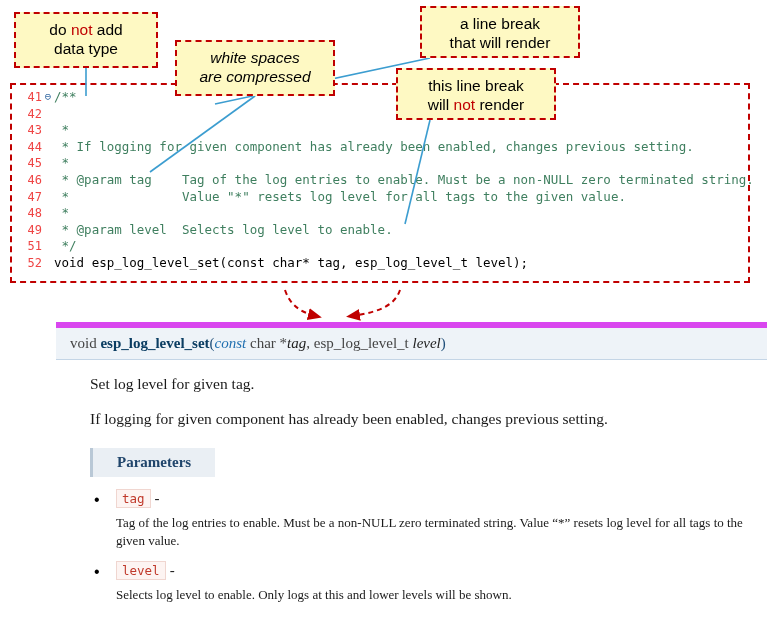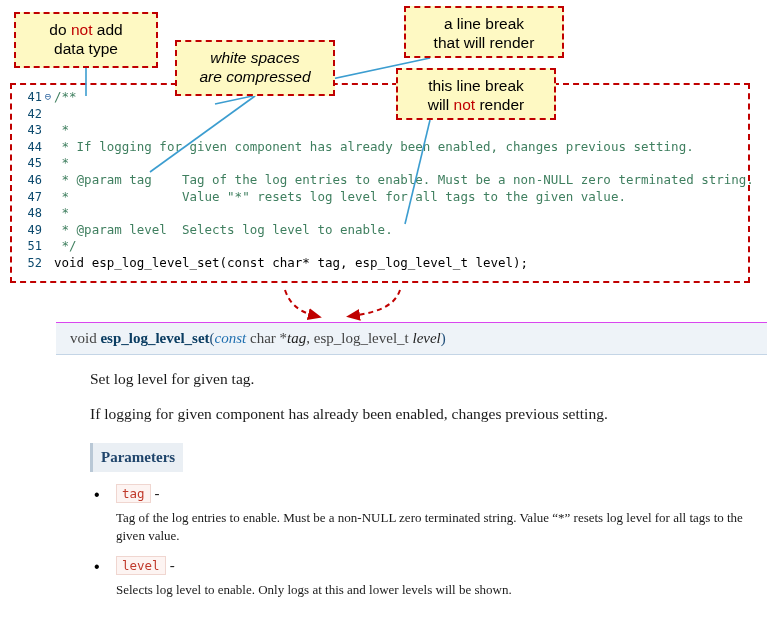--- a/index.html
+++ b/index.html
@@ -27,21 +27,21 @@
     padding: 6px 10px;
     box-sizing: border-box;
     z-index: 6;
   }
   .callout .hl {
     color: #c00000;
   }
 
   #callout-no-datatype { left: 14px;  top: 12px;  width: 144px; height: 56px; }
   #callout-whitespace  { left: 175px; top: 40px;  width: 160px; height: 56px; font-style: italic; }
-  #callout-linebreak-render   { left: 404px; top: 6px;  width: 160px; height: 52px; }
+  #callout-linebreak-render   { left: 420px; top: 6px;  width: 160px; height: 52px; }
   #callout-linebreak-norender { left: 396px; top: 68px; width: 160px; height: 52px; }
 
   
   #leader-lines {
     position: absolute;
     left: 0; top: 0;
     width: 767px; height: 637px;
     z-index: 5;
     pointer-events: none;
   }
@@ -64,21 +64,21 @@
     align-items: flex-start;
     font-family: "DejaVu Sans Mono", monospace;
     font-size: 12.5px;
     line-height: 16.6px;
     white-space: pre;
   }
   .gutter {
     width: 26px;
     min-width: 26px;
     text-align: right;
-    color: #0c4a6e;
+    color: #ef4444;
     font-family: "DejaVu Sans Mono", monospace;
     font-size: 12px;
     user-select: none;
   }
   .fold {
     width: 12px;
     min-width: 12px;
     text-align: center;
     color: #3a6ea5;
     font-size: 11px;
@@ -107,21 +107,21 @@
     left: 56px;
     top: 322px;
     width: 711px;
     height: 315px;
     background: #ffffff;
     box-sizing: border-box;
     z-index: 2;
   }
   #doc-signature {
     background: #eef3f8;
-    border-top: 1px solid #d946ef;
+    border-top: 6px solid #d946ef;
     border-bottom: 1px solid #c4d5e6;
     padding: 7px 14px;
     font-size: 15px;
     color: #1f4e79;
     font-family: "Liberation Serif", serif;
   }
   #doc-signature .sig-name { font-weight: bold; color: #0b3d62; }
   #doc-signature .sig-kw { font-style: italic; color: #1f6fb0; }
   #doc-signature .sig-plain { color: #444444; }
   #doc-signature .sig-param { font-style: italic; color: #222222; }
@@ -130,21 +130,21 @@
   .doc-para {
     font-family: "Liberation Serif", serif;
     font-size: 15.5px;
     color: #1a1a1a;
     margin: 14px 0 0 34px;
     line-height: 1.35;
   }
   #params-header {
     display: inline-block;
     margin: 18px 0 0 34px;
-    padding: 6px 8px;
+    padding: 6px 24px;
     background: #eaeff4;
     border-left: 3px solid #b9c8d6;
     font-family: "Liberation Serif", serif;
     font-weight: bold;
     font-size: 15px;
     color: #20456b;
   }
   .param-list {
     margin: 10px 0 0 0;
     padding: 0;

